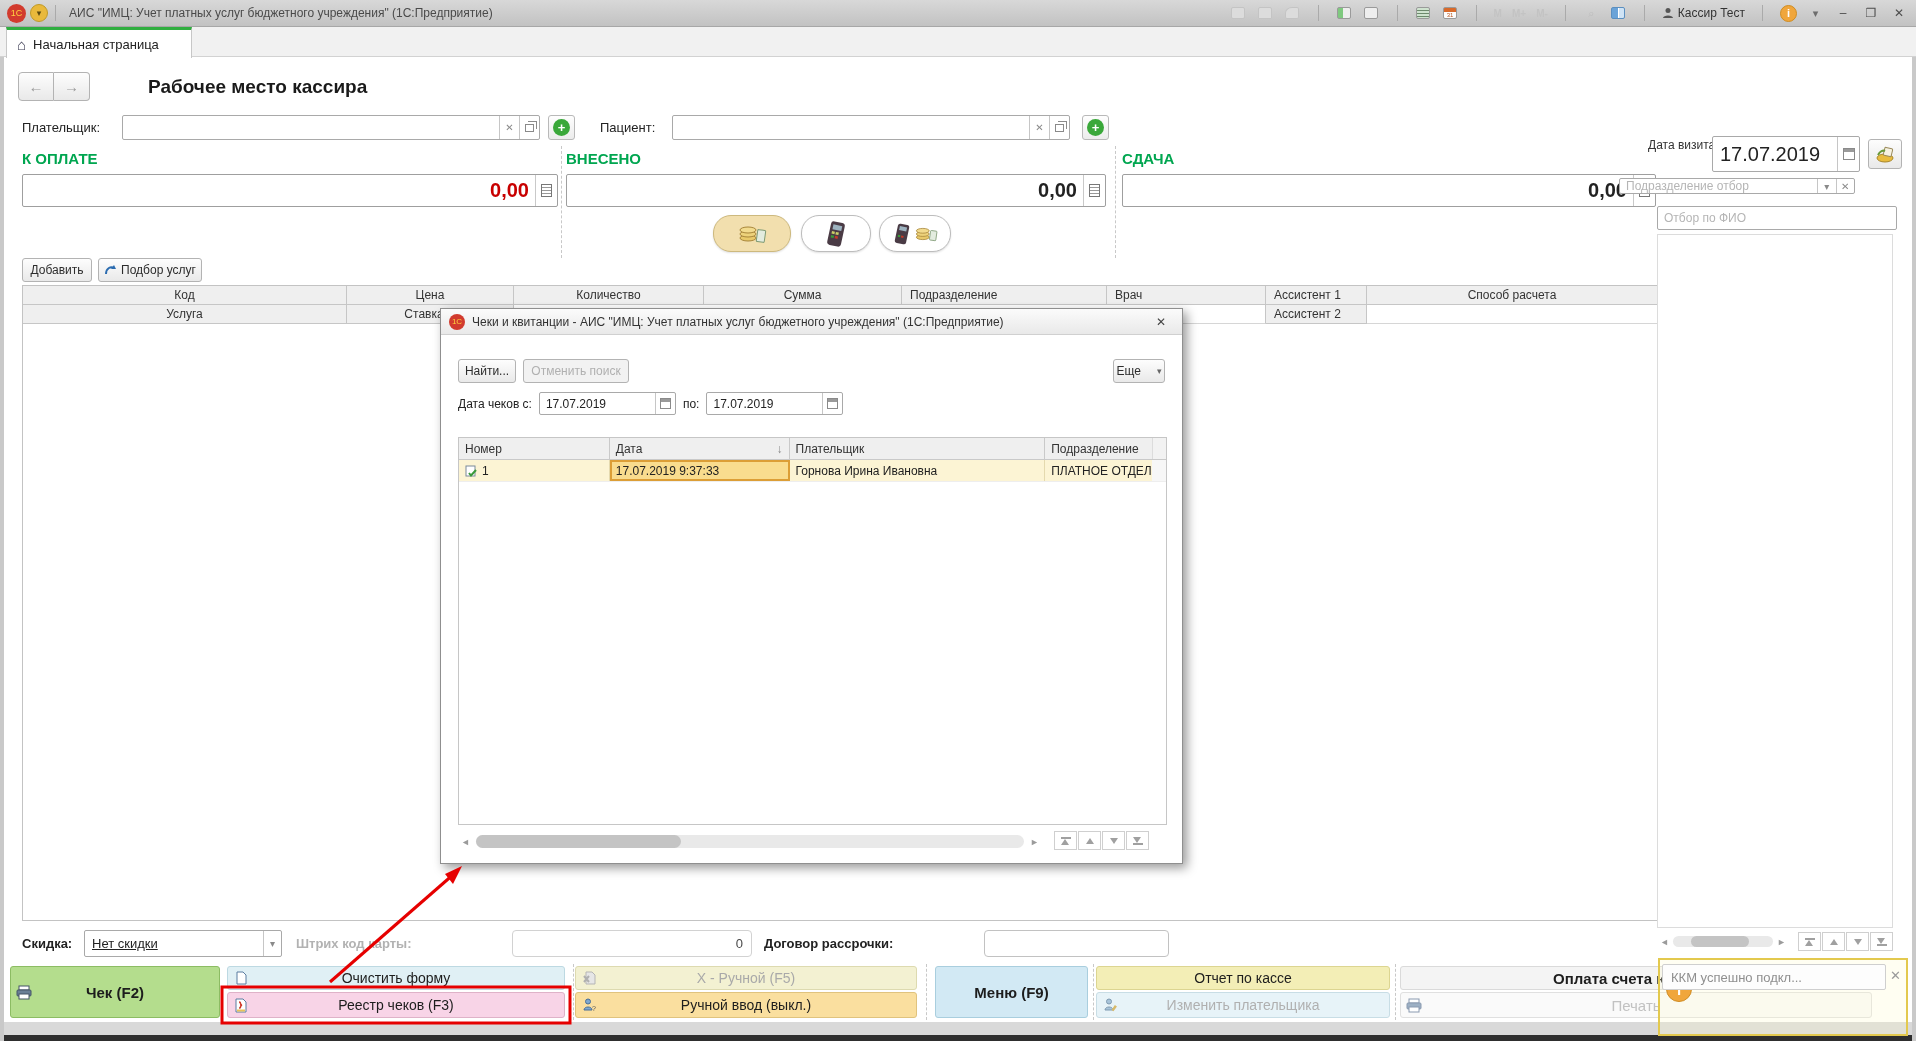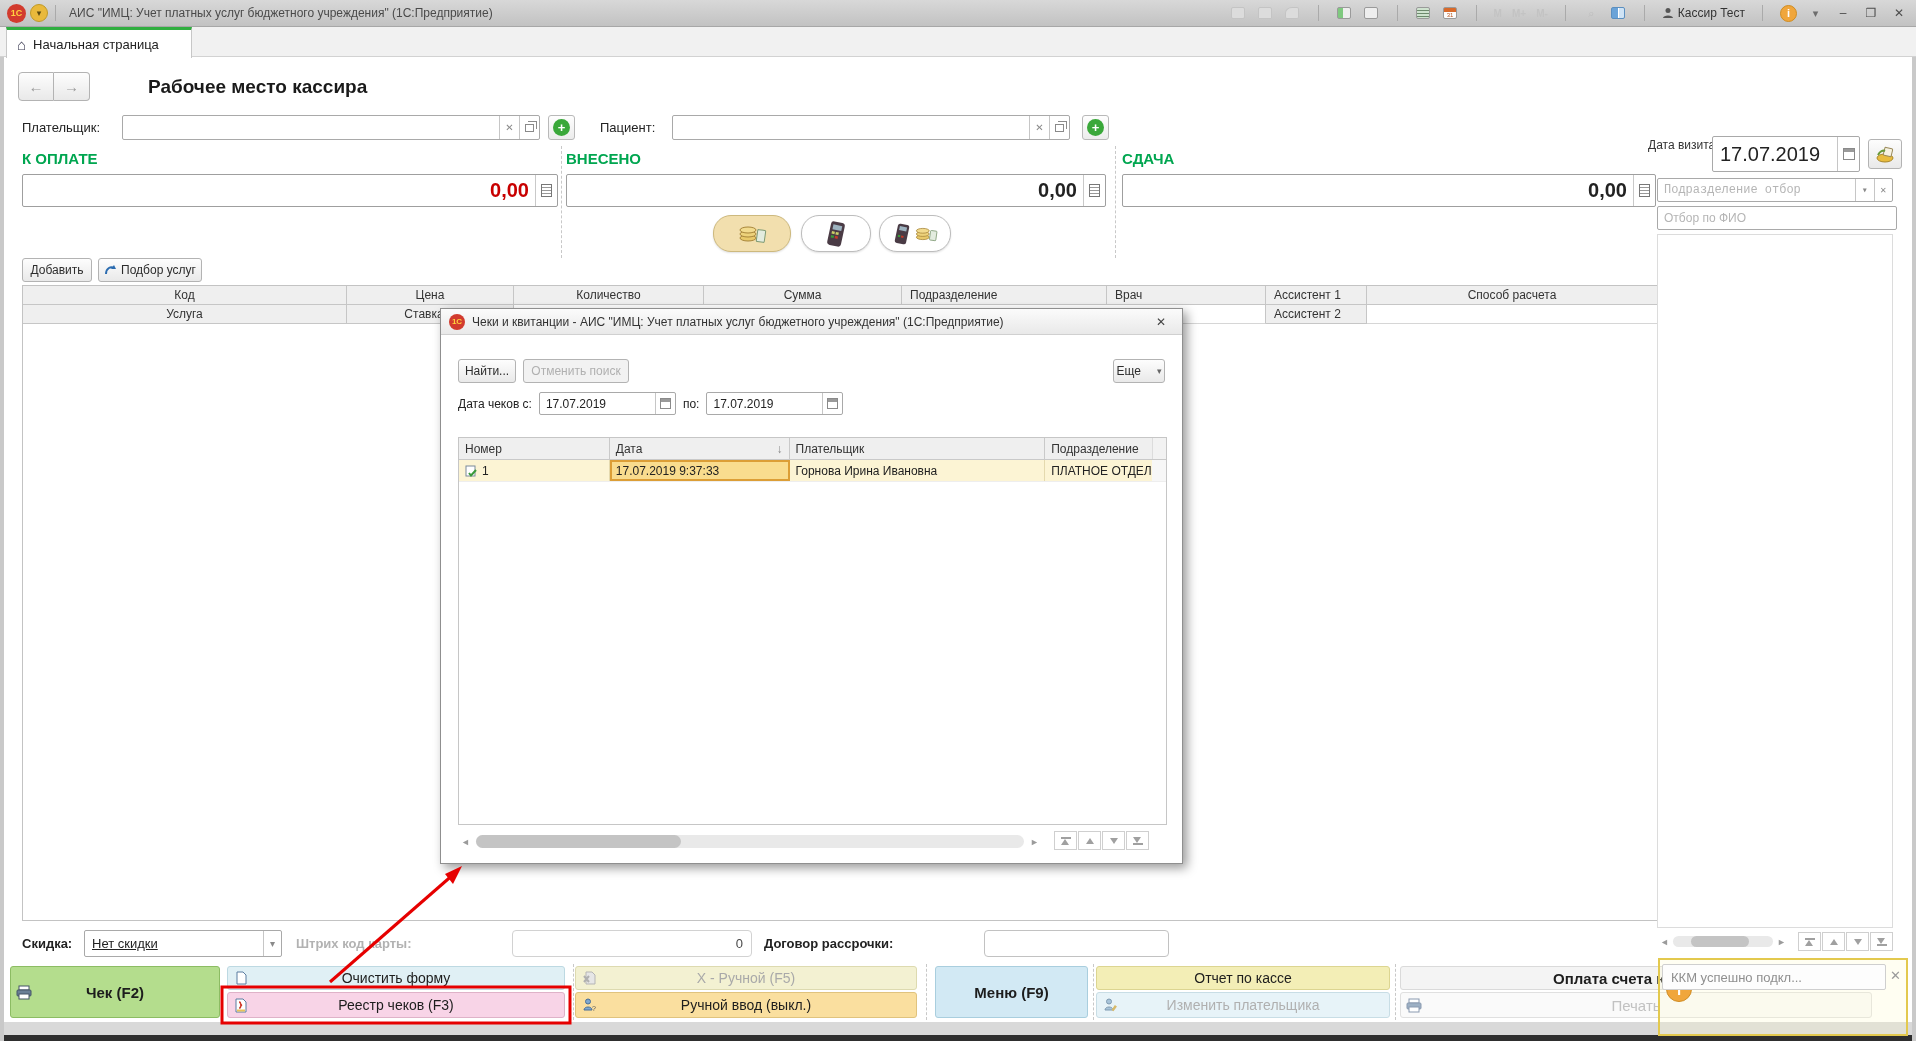--- a/index.html
+++ b/index.html
@@ -9,21 +9,21 @@
     font-family: "Liberation Sans", "DejaVu Sans", sans-serif; overflow: hidden;
     color:#222; font-size:13px;
   }
   .abs { position:absolute; }
 
   
   .titlebar { left:0; top:0; width:1916px; height:27px;
     background: linear-gradient(#d8d8d8,#c2c2c2); border-bottom:1px solid #a7a7a7;
     display:flex; align-items:center; }
   .roundel { width:19px; height:19px; border-radius:50%; background:#d23b2e; color:#ffd23f;
-    font-size:9px; font-weight:bold; display:flex; align-items:center; justify-content:center; }
+    font-size:9px; font-weight:normal; display:flex; align-items:center; justify-content:center; }
   .tb-dd { width:18px; height:18px; border-radius:50%; background:#e9b93c; color:#5a4a12;
     font-size:9px; display:flex; align-items:center; justify-content:center; margin-left:4px; border:1px solid #c09a28;}
   .tb-sep { width:1px; height:16px; background:#aaa; margin:0 7px; }
   .tb-title { color:#4a4a4a; font-size:12px; margin-left:6px; white-space:nowrap; }
   .tb-right { margin-left:auto; display:flex; align-items:center; gap:10px; padding-right:8px; }
   .tbi { width:17px; height:16px; display:flex; align-items:center; justify-content:center;
     font-size:11px; color:#6d6d6d; }
   .tbi.dis { color:#bdbdbd; }
   .tbi-box { width:14px; height:12px; border:1px solid #9a9a9a; border-radius:2px; background:#eee; }
   .tbi-box.dis { border-color:#c4c4c4; background:#dcdcdc; }
@@ -311,21 +311,21 @@
       <div style="width:12px; height:12px; border:1px solid #8a8a8a; background:linear-gradient(#9a9a9a 0 3px,#fff 3px);"></div>
     </div>
   </div>
   <div class="abs btn1c" style="left:1868px; top:139px; width:34px; height:30px;">
     <svg width="20" height="17" viewBox="0 0 20 17">
       <ellipse cx="10" cy="12" rx="8" ry="4" fill="#e8bc3e" stroke="#a8862a"></ellipse>
       <rect x="9" y="2" width="8" height="8" rx="1" fill="#f6f2e2" stroke="#9a8a5a" transform="rotate(14 13 6)"></rect>
       <path d="M3 9 C5 5 8 4 10 5" fill="none" stroke="#6a9a3a" stroke-width="2"></path>
     </svg>
   </div>
-  <div class="abs field" style="left:1657px; top:178px; width:236px; height:24px;font-family:Liberation Mono, monospace;">
+  <div class="abs field" style="left:1619px; top:178px; width:236px; height:16px;">
     <input class="ph-input" readonly="" placeholder="Подразделение отбор" style="">
     <div class="fseg" style="width:22px;">▾</div>
     <div class="fseg" style="width:22px;">✕</div>
   </div>
   <div class="abs field" style="left:1657px; top:206px; width:240px; height:24px;">
     <input class="ph-input" readonly="" placeholder="Отбор по ФИО" style="">
   </div>
   <div class="abs" style="left:1657px; top:234px; width:236px; height:694px; border:1px solid #dcdcdc; background:#fff;"></div>
 
   <div class="abs" style="left:1660px; top:936px; display:flex; align-items:center; gap:4px;">

